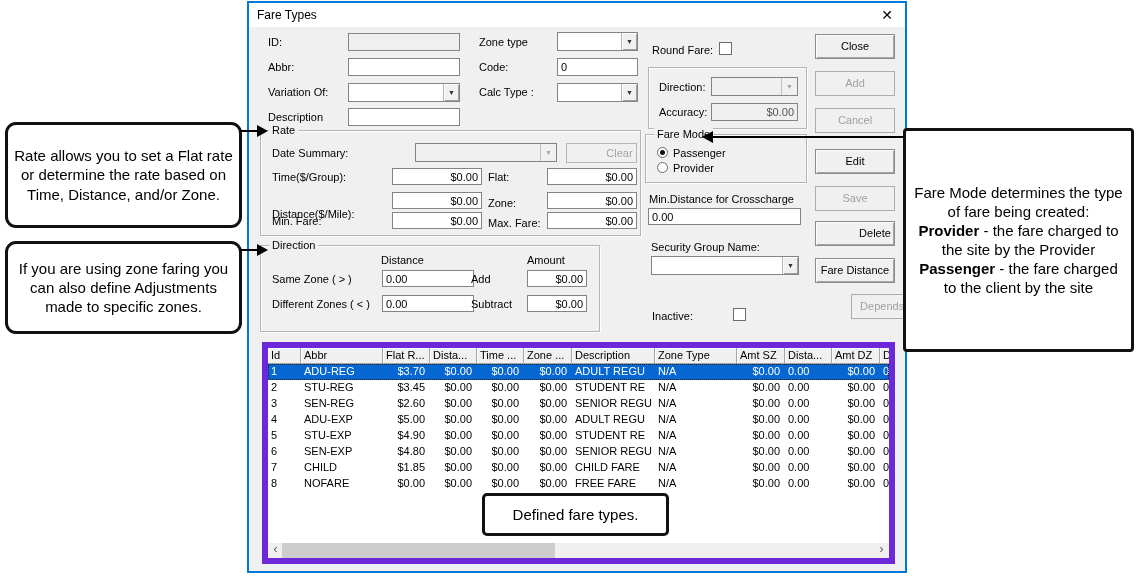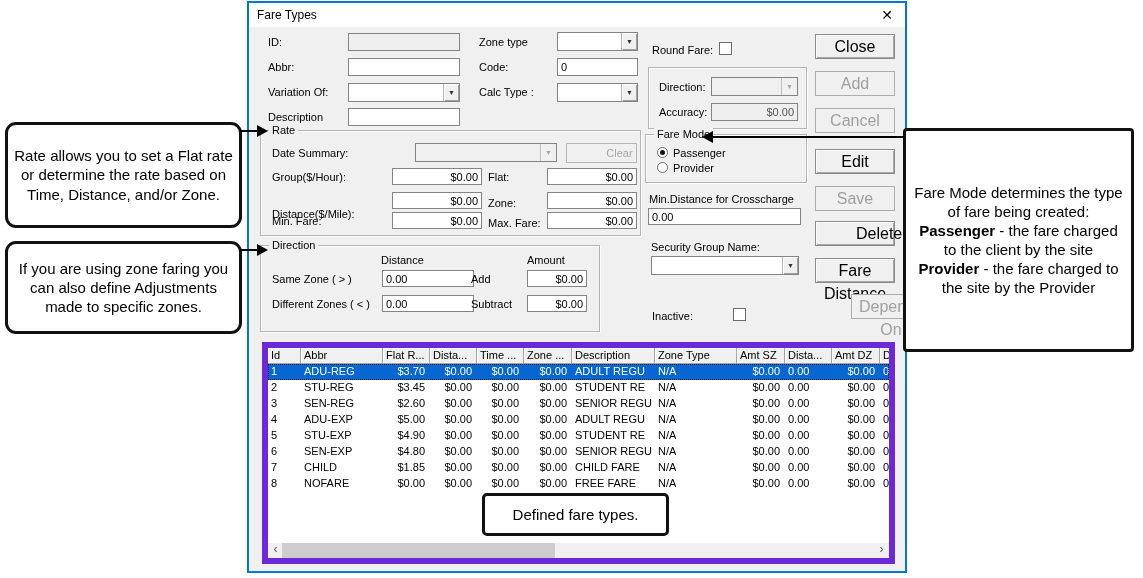--- a/index.html
+++ b/index.html
@@ -26,21 +26,21 @@
                  border-left:1px solid #b5b5b5; box-shadow:inset 1px 1px 0 #fdfdfd, inset -1px -1px 0 #9f9f9f;
                  text-align:center; font-size:7px; line-height:17px; color:#333; }
   .combo.dis { background:#f0f0f0; }
   .combo.dis .cbtn { color:#a6a6a6; box-shadow:none; border-left:1px solid #c0c0c0; }
 
   .groupbox { position:absolute; border:1px solid #b4b4b4; box-shadow:1px 1px 0 #fdfdfd, inset 1px 1px 0 #fdfdfd; }
   .legend { position:absolute; top:-7px; left:8px; background:#f0f0f0; padding:0 3px; font-size:11px; white-space:nowrap; }
 
   .btn { position:absolute; left:566px; width:80px; height:25px; background:#f0f0f0;
          border:1px solid #8b8b8b; box-shadow:inset 1px 1px 0 #fdfdfd, inset -1px -1px 0 #a5a5a5;
-         font-size:16px; text-align:center; line-height:23px; cursor:default; }
+         font-size:11px; text-align:center; line-height:23px; cursor:default; }
   .btn.dis { color:#9f9f9f; border-color:#adadad; box-shadow:none; }
   .smallbtn { position:absolute; background:#f0f0f0; border:1px solid #9b9b9b;
               box-shadow:inset 1px 1px 0 #fdfdfd; font-size:11px; text-align:center; line-height:18px; }
   .smallbtn.dis { color:#a5a5a5; box-shadow:none; border-color:#b5b5b5; }
 
   .chk { position:absolute; width:13px; height:13px; background:#fff; border:1px solid #6b6b6b; }
   .radio { position:absolute; width:11px; height:11px; border:1px solid #6b6b6b; border-radius:50%; background:#fff; }
   .radio.on::after { content:""; position:absolute; left:2px; top:2px; width:5px; height:5px; border-radius:50%; background:#111; }
 
   
@@ -86,22 +86,22 @@
   <div class="arrR" style="left:257px; top:125px;"></div>
 
   <div class="callout" style="left:5px; top:241px; width:237px; height:93px;">
     <span>If you are using zone faring you can also define Adjustments made to specific zones.</span>
   </div>
   <div class="conn" style="left:240px; top:249px; width:20px;"></div>
   <div class="arrR" style="left:257px; top:244px;"></div>
 
   <div class="callout" style="left:903px; top:128px; width:231px; height:224px; border-radius:4px;">
     <div>Fare Mode determines the type of fare being created:</div>
+    <div><span class="b">Provider</span><span> - the fare charged to the site by the Provider</span></div>
     <div><span class="b">Passenger</span><span> - the fare charged to the client by the site</span></div>
-    <div><span class="b">Provider</span><span> - the fare charged to the site by the Provider</span></div>
   </div>
   <div class="conn" style="left:712px; top:136px; width:192px;"></div>
   <div class="arrL" style="left:702px; top:131px;"></div>
 
   <div class="dlg">
     <div class="titlebar">
       <span class="title">Fare Types</span>
       <span class="xbtn">✕</span>
     </div>
     <div class="dlgbody">
@@ -157,21 +157,21 @@
       <div class="groupbox" style="left:11px; top:103px; width:381px; height:106px;">
         <span class="legend">Rate</span>
       </div>
       <span class="lbl" style="left:23px; top:120px;">Date Summary:</span>
       <div class="combo dis" style="left:166px; top:116px; width:142px;">
         <span class="cval"></span>
         <span class="cbtn">▼</span>
       </div>
       <div class="smallbtn dis" style="left:317px; top:116px; width:71px; height:20px;padding-left:36px;">Clear</div>
 
-      <span class="lbl" style="left:23px; top:144px;">Group($/Hour):</span>
+      <span class="lbl" style="left:23px; top:144px;">Time($/Group):</span>
       <div class="field money" style="left:143px; top:141px; width:90px; height:17px;">$0.00</div>
       <span class="lbl" style="left:239px; top:144px;">Flat:</span>
       <div class="field money" style="left:298px; top:141px; width:90px; height:17px;">$0.00</div>
 
       <span class="lbl" style="left:23px; top:181px;">Distance($/Mile):</span>
       <div class="field money" style="left:143px; top:165px; width:90px; height:17px;">$0.00</div>
       <span class="lbl" style="left:239px; top:170px;">Zone:</span>
       <div class="field money" style="left:298px; top:165px; width:90px; height:17px;">$0.00</div>
 
       <span class="lbl" style="left:23px; top:188px;">Min. Fare:</span>

